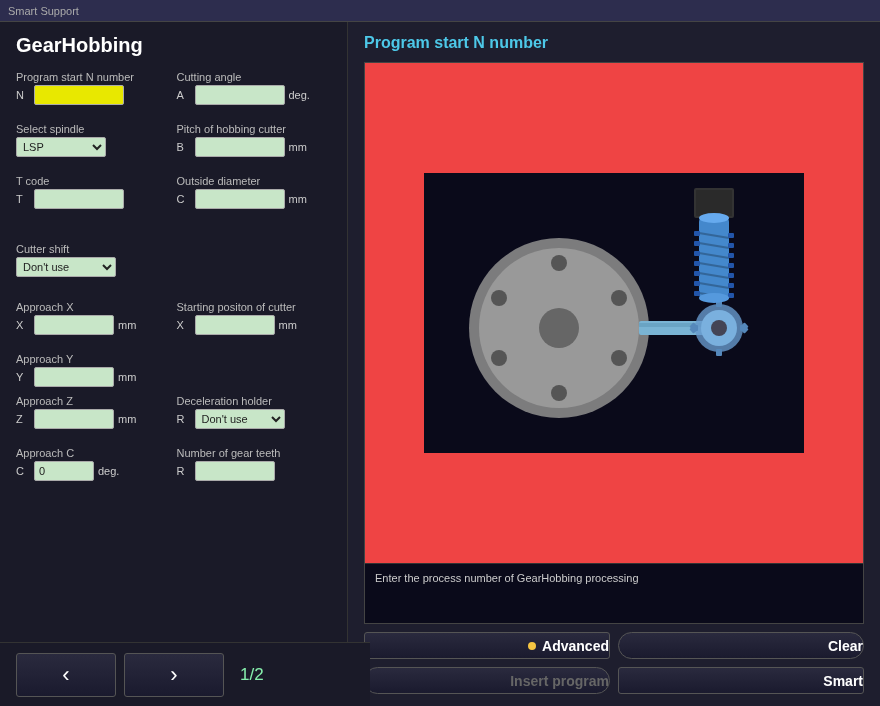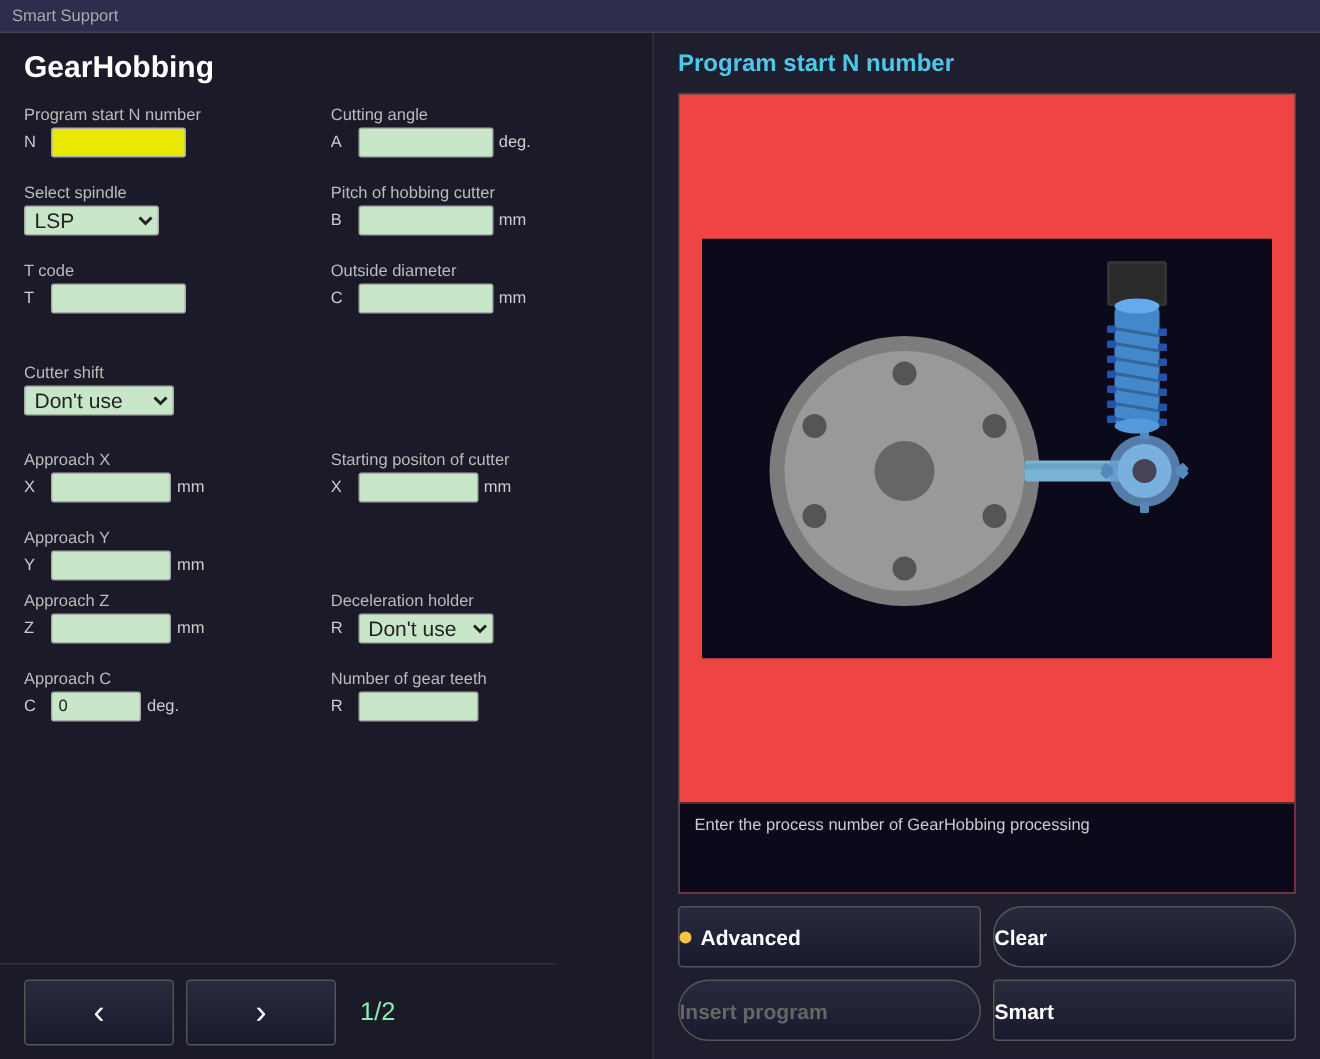--- a/index.html
+++ b/index.html
@@ -22,21 +22,21 @@
       color: #aaa;
       border-bottom: 1px solid #444;
     }
     .main-container {
       display: flex;
       height: calc(706px - 22px);
       background: #1e1e2e;
     }
     
     .left-panel {
-      width: 436px;
+      width: 348px;
       padding: 12px 16px;
       background: #1a1a28;
       border-right: 1px solid #333;
       overflow: hidden;
     }
     .app-title {
       font-size: 20px;
       font-weight: bold;
       color: #fff;
       margin-bottom: 14px;
@@ -77,21 +77,21 @@
     }
     .field-suffix {
       font-size: 11px;
       color: #ccc;
     }
     .field-select {
       height: 20px;
       background: #c8e6c8;
       border: 1px solid #aaa;
       border-radius: 2px;
-      font-size: 14px;
+      font-size: 11px;
       color: #222;
       padding: 0 2px;
     }
     .section-gap {
       height: 16px;
     }
     
     .right-panel {
       flex: 1;
       padding: 12px 16px;
@@ -141,32 +141,32 @@
       display: flex;
       align-items: center;
       justify-content: center;
     }
     .page-indicator {
       font-size: 17px;
       color: #86efac;
       padding: 0 8px;
     }
     .action-btn {
-      height: 41px;
+      height: 27px;
       min-width: 140px;
       background: linear-gradient(to bottom, #2a2a3e, #1a1a2e);
       border: 1px solid #555;
       border-radius: 3px;
       color: #fff;
       font-size: 14px;
       font-weight: bold;
       cursor: pointer;
       display: flex;
       align-items: center;
-      justify-content: flex-start;
+      justify-content: flex-end;
       gap: 6px;
     }
     .action-btn.disabled {
       color: #666;
       cursor: default;
       border-radius: 22px;
     }
     .dot-yellow {
       width: 8px;
       height: 8px;

